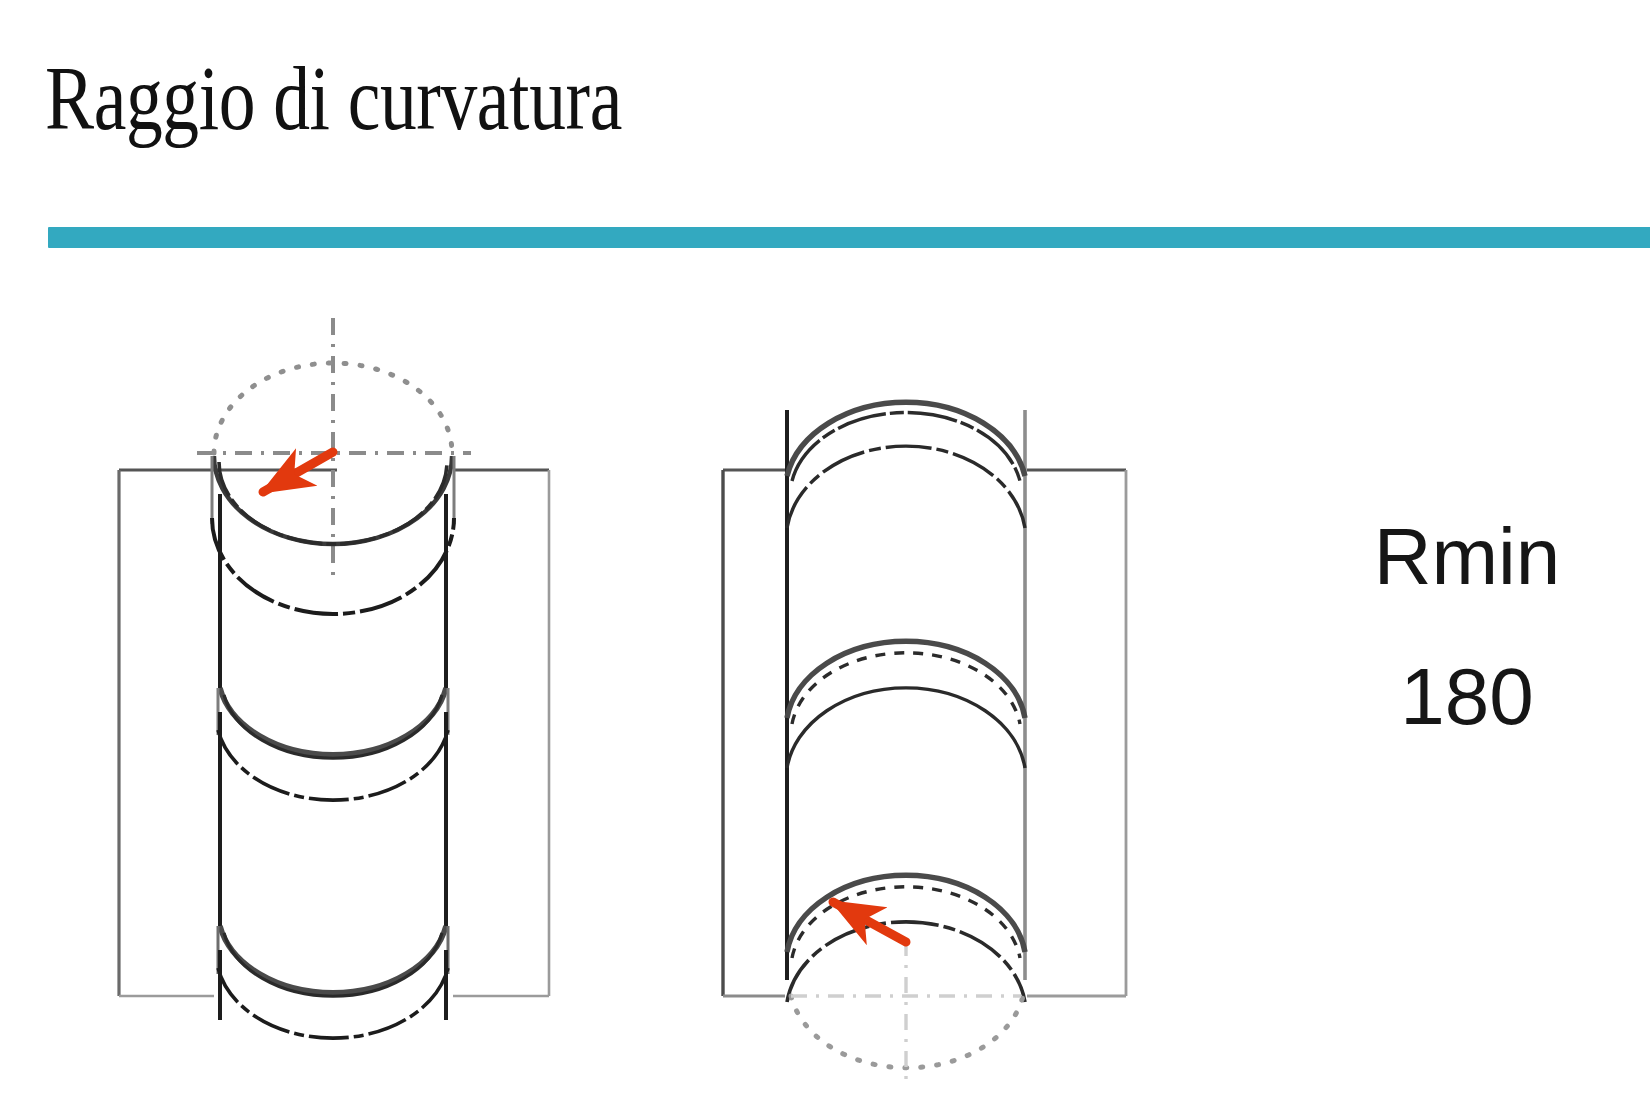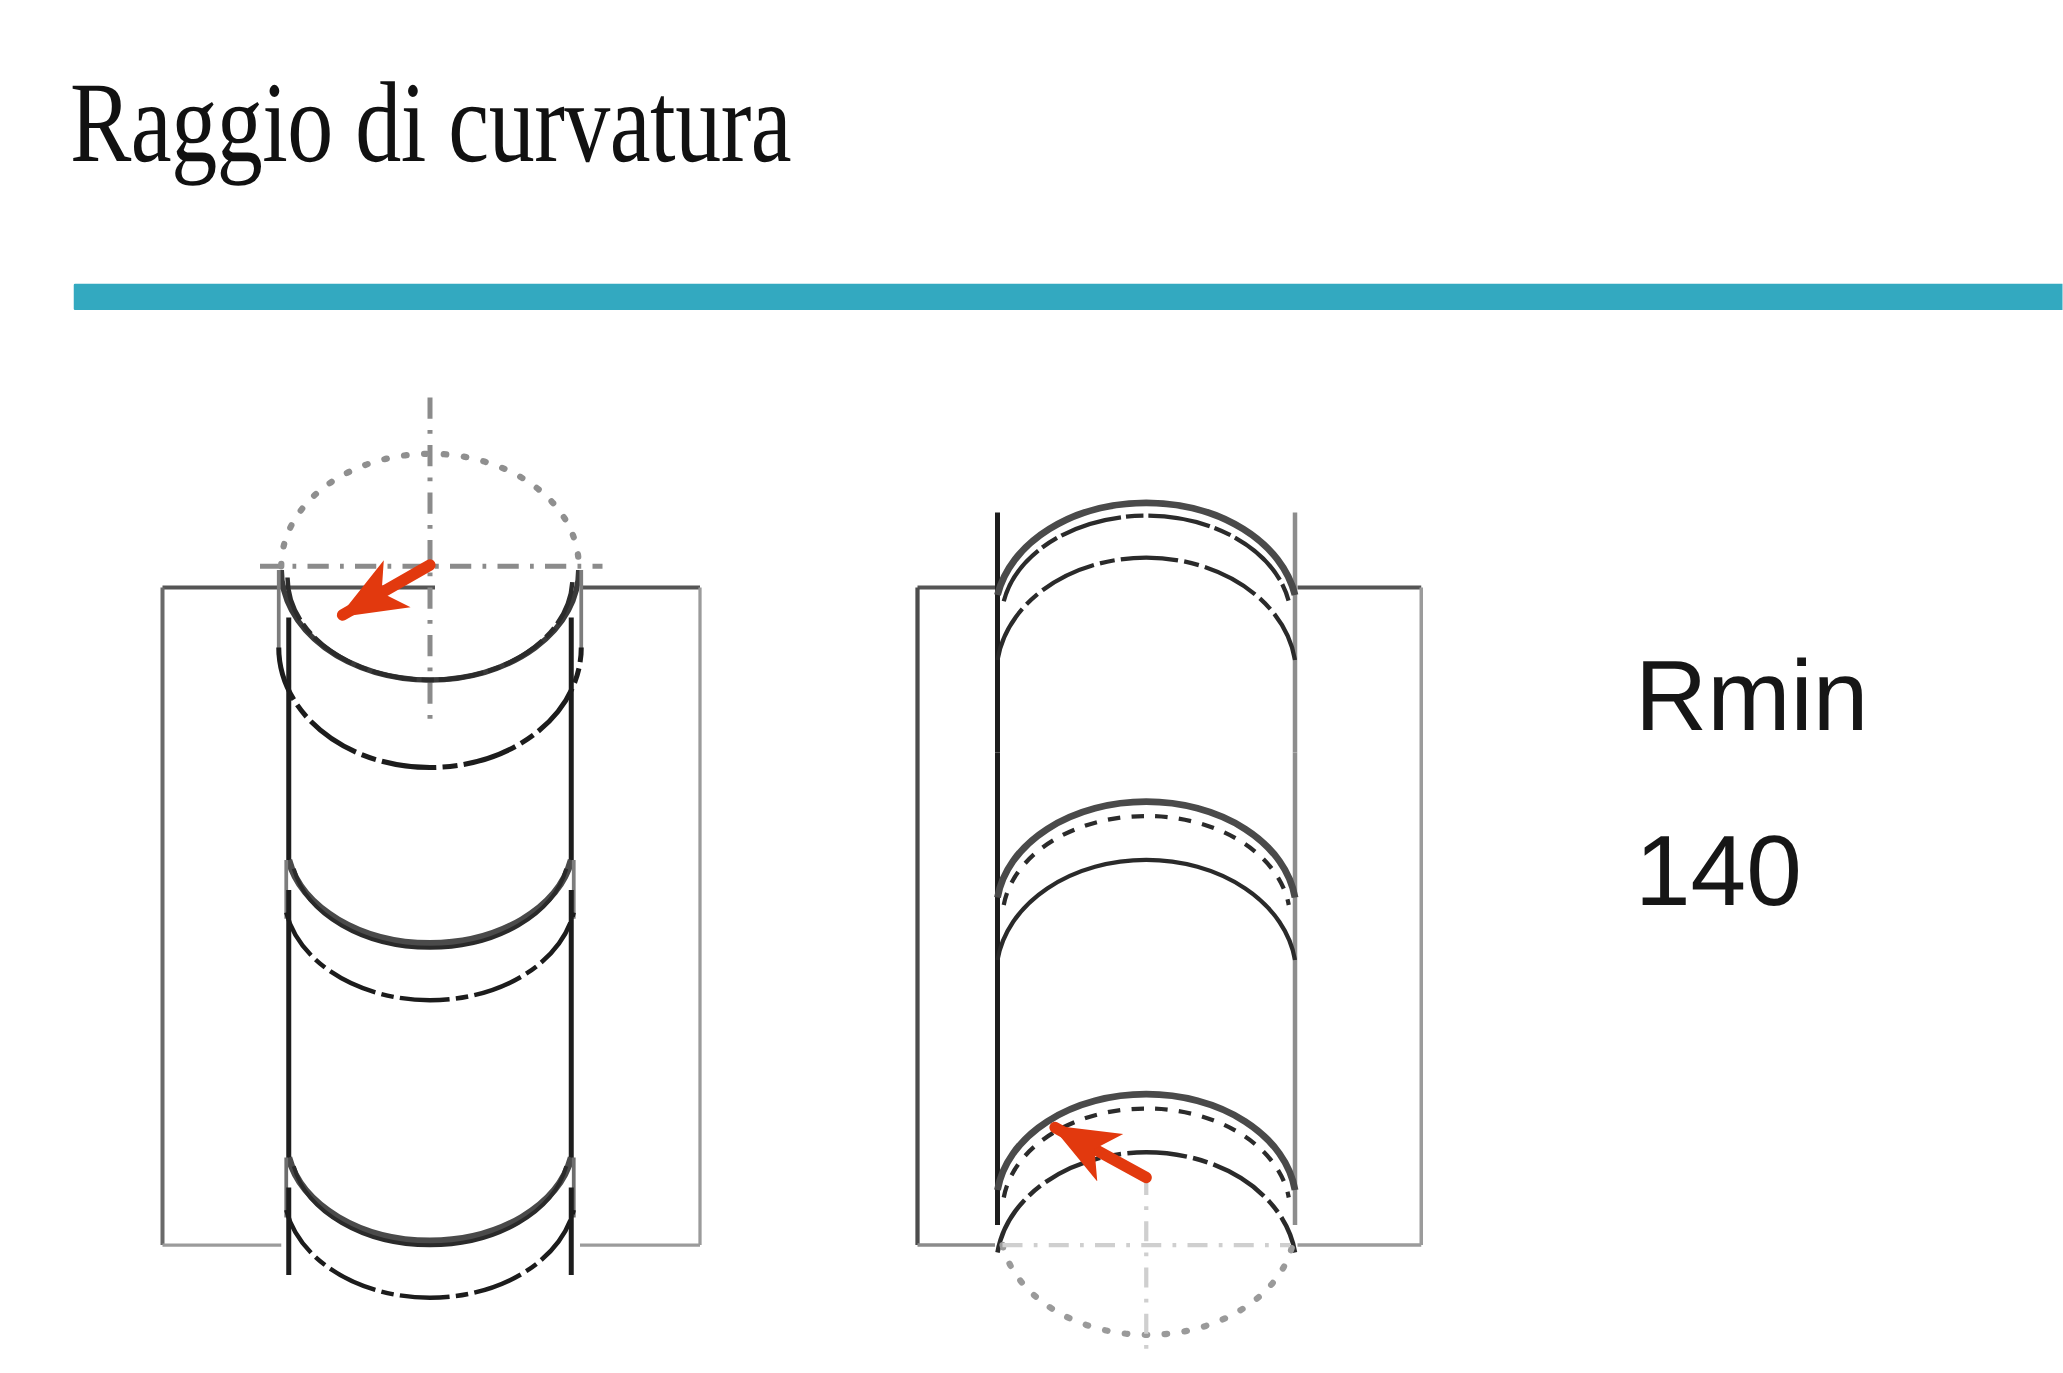--- a/index.html
+++ b/index.html
@@ -10,21 +10,21 @@
   body {
     width: 1650px;
     height: 1098px;
     position: relative;
     overflow: hidden;
     font-family: "Liberation Sans", sans-serif;
     background: #ffffff;
   }
   #slide {
     position: absolute;
-    left: 12px; top: 0;
+    left: 1px; top: 0;
     width: 1360px;
     height: 1098px;
     background: #ffffff;
   }
   #slide-title {
     position: absolute;
     left: 44px;
     top: 52px;
     font-family: "Liberation Serif", serif;
     font-size: 92px;
@@ -60,20 +60,21 @@
     width: 340px;
   }
   .legend-line {
     font-family: "Liberation Sans", sans-serif;
     font-size: 80px;
     line-height: 140px;
     color: #161616;
     font-weight: 400;
     letter-spacing: 0px;
     white-space: nowrap;
+    text-align: center;
   }
   .legend-value {
     font-weight: 400;
   }
 </style>
 </head>
 <body>
 
 <div id="slide">
 
@@ -176,16 +177,16 @@
         <path d="M905,660 L905,800" fill="none" stroke="#cfcfcf" stroke-width="3.4" stroke-dasharray="16 9 3 9"></path>
         <path d="M790,716 L1020,716" fill="none" stroke="#cfcfcf" stroke-width="3.4" stroke-dasharray="16 9 3 9"></path>
 
         <path d="M905,662 L832,622" fill="none" stroke="#e2390e" stroke-width="9" stroke-linecap="round" marker-end="url(#redArrow)"></path>
       </g>
     </svg>
   </div>
 
   <div id="legend">
     <div class="legend-line">Rmin</div>
-    <div class="legend-line legend-value">140</div>
+    <div class="legend-line legend-value">180</div>
   </div>
 
 </div>
 
 </body></html>

